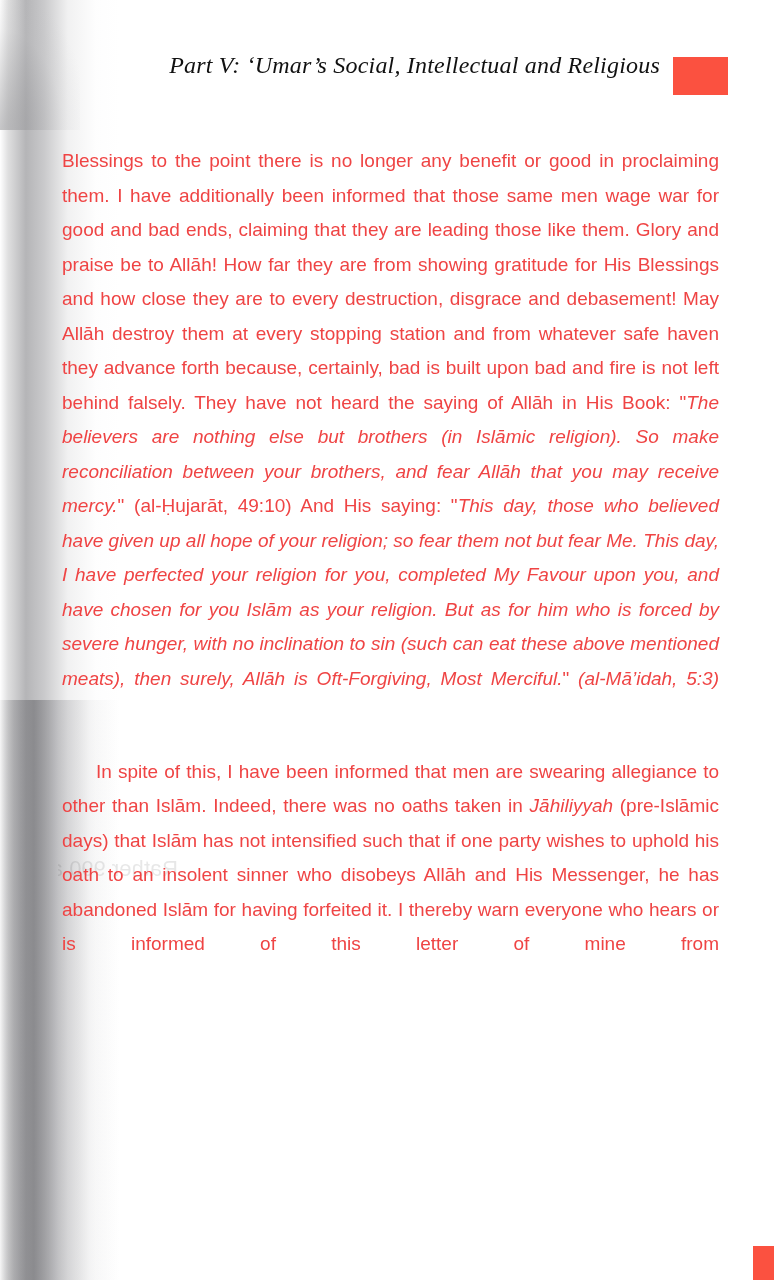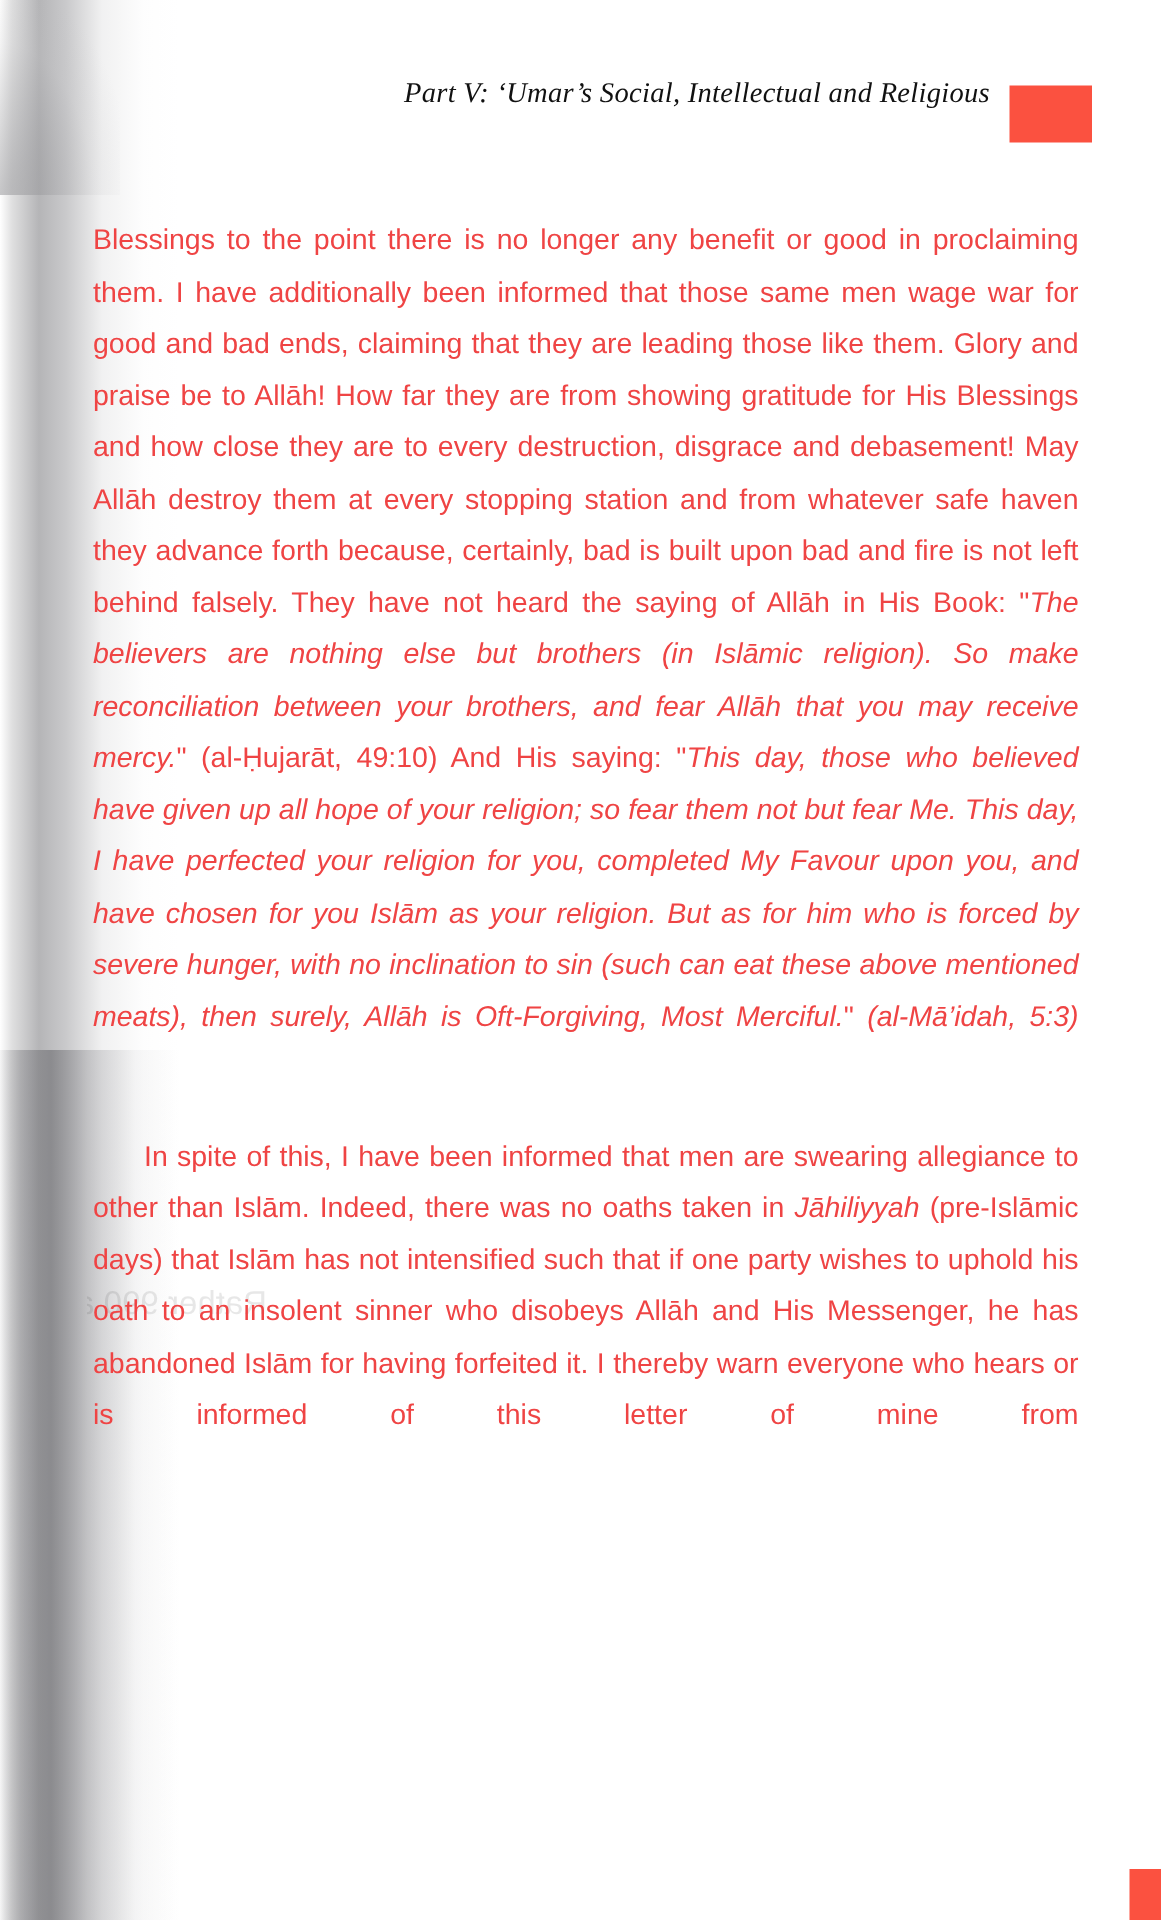--- a/index.html
+++ b/index.html
@@ -91,21 +91,21 @@
 
   
   .running-header {
     position: absolute;
     left: 0;
     top: 52px;
     width: 660px;
     text-align: right;
     font-family: "Liberation Serif", serif;
     font-style: italic;
-    font-size: 19px;
+    font-size: 24px;
     color: #111;
     letter-spacing: 0.2px;
   }
 
   
   .body-block {
     position: absolute;
     left: 62px;
     top: 144px;
     width: 657px;

